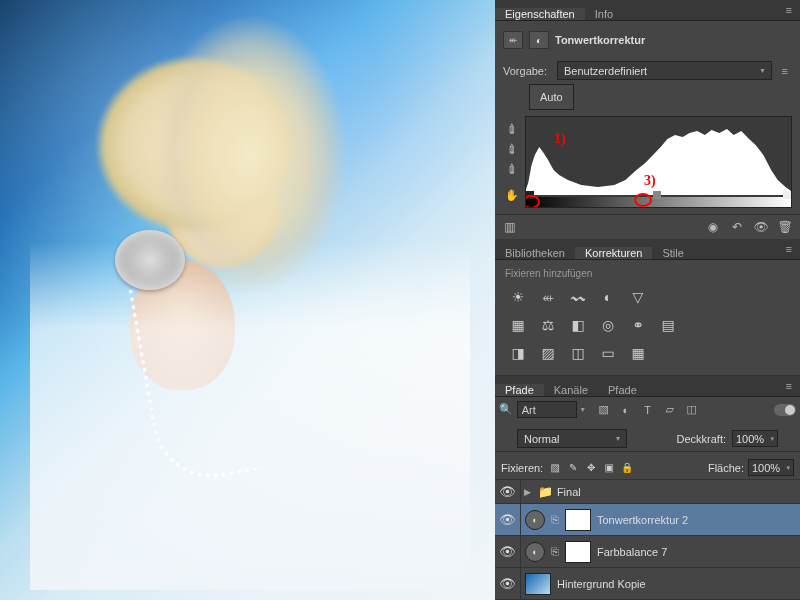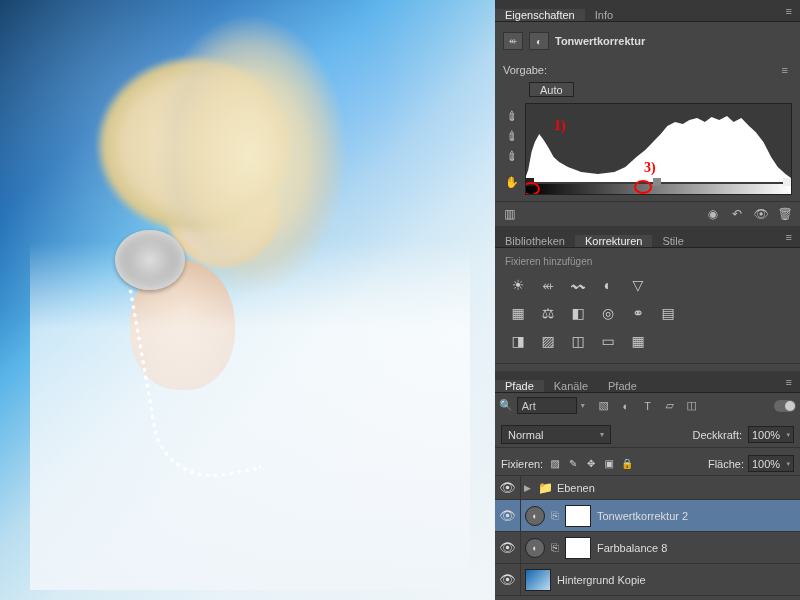--- a/index.html
+++ b/index.html
@@ -16,21 +16,21 @@
 .tab{padding:0 10px;color:#aaa;cursor:pointer}
 .tab.active{background:#454545;color:#eee}
 .tab-menu{margin-left:auto;padding:4px 8px;color:#aaa}
 .panel{background:#454545;padding:6px 8px}
 .prop-header{display:flex;align-items:center;gap:6px;padding:4px 0 8px 0}
 .icon-box{width:20px;height:18px;background:#555;border:1px solid #333;display:flex;align-items:center;justify-content:center;font-size:10px}
 .row{display:flex;align-items:center;gap:6px;margin:4px 0}
 .label{color:#ccc;min-width:48px}
 .select{flex:1;background:#3a3a3a;border:1px solid #222;padding:2px 6px;height:19px;display:flex;align-items:center;justify-content:space-between}
 .select::after{content:"▾";color:#999;font-size:8px}
-.btn{background:#4a4a4a;border:1px solid #222;padding:2px 10px;height:15px;display:flex;align-items:center}
+.btn{background:#4a4a4a;border:1px solid #222;padding:2px 10px;height:26px;display:flex;align-items:center}
 .histogram-area{display:flex;gap:4px;margin-top:6px}
 .eyedroppers{display:flex;flex-direction:column;gap:2px;padding-top:4px}
 .eyedropper{width:18px;height:18px;display:flex;align-items:center;justify-content:center;color:#ccc;font-size:13px;transform:rotate(-45deg)}
 .hist-box{flex:1;height:92px;background:#3a3a3a;border:1px solid #222;position:relative;overflow:hidden}
 .hist-svg{position:absolute;bottom:12px;left:0;width:100%;height:70px}
 .hist-scale{position:absolute;bottom:0;left:0;width:100%;height:10px;background:linear-gradient(90deg,#000,#fff)}
 .slider-mark{position:absolute;bottom:8px;width:8px;height:8px;background:#222}
 .annot{position:absolute;color:#f00;font-weight:bold;font-size:14px;font-family:serif}
 .circle-annot{position:absolute;width:18px;height:14px;border:2px solid #f00;border-radius:50%}
 .footer-icons{display:flex;gap:6px;padding:4px 6px;border-top:1px solid #333;align-items:center}
@@ -78,20 +78,23 @@
     <div class="tab-menu">≡</div>
   </div>
   <div class="panel">
     <div class="prop-header">
       <div class="icon-box">⬴</div>
       <div class="icon-box">◐</div>
       <span style="font-weight:bold">Tonwertkorrektur</span>
     </div>
     <div class="row">
       <span class="label">Vorgabe:</span>
+      <div class="select">
+          <span>Benutzerdefiniert</span>
+        </div>
       <div class="tab-menu" style="padding:2px 4px">≡</div>
     </div>
     <div class="row" style="padding-left:26px">
       <div class="btn">Auto</div>
     </div>
     <div class="histogram-area">
       <div class="eyedroppers">
         <div class="eyedropper">✐</div>
         <div class="eyedropper">✐</div>
         <div class="eyedropper">✐</div>
@@ -169,21 +172,21 @@
       <div class="si">▧</div>
       <div class="si">◐</div>
       <div class="si">T</div>
       <div class="si">▱</div>
       <div class="si">◫</div>
     </div>
     <div style="margin-left:auto;width:22px;height:12px;background:#666;border-radius:6px;position:relative">
         <div style="position:absolute;right:1px;top:1px;width:10px;height:10px;background:#ccc;border-radius:50%"></div>
       </div>
   </div>
-  <div class="row" style="padding:3px 6px;border-bottom:1px solid #333">
+  <div class="row" style="padding:3px 22px;border-bottom:1px solid #333">
     <div class="select" style="flex:0 0 110px">
         <span>Normal</span>
       </div>
     <span style="margin-left:auto">Deckkraft:</span>
     <div class="pct">
         <span>100%</span>
       </div>
   </div>
   <div class="lock-row">
     <span>Fixieren:</span>
@@ -198,38 +201,38 @@
     <div class="pct">
         <span>100%</span>
       </div>
   </div>
 
   <div>
     <div class="folder-row">
       <div class="eye" style="height:24px">👁</div>
       <span class="arrow">▶</span>
       <span style="font-size:12px;margin:0 4px">📁</span>
-      <span class="layer-name">Ebenen</span>
+      <span class="layer-name">Final</span>
     </div>
     <div class="layer-row sel">
       <div class="eye">👁</div>
       <div class="lcontent">
         <div class="adj-icon">◐</div>
         <span class="link">⎘</span>
         <div class="mask"></div>
         <span class="layer-name">Tonwertkorrektur 2</span>
       </div>
     </div>
     <div class="layer-row">
       <div class="eye">👁</div>
       <div class="lcontent">
         <div class="adj-icon">◐</div>
         <span class="link">⎘</span>
         <div class="mask"></div>
-        <span class="layer-name">Farbbalance 8</span>
+        <span class="layer-name">Farbbalance 7</span>
       </div>
     </div>
     <div class="layer-row">
       <div class="eye">👁</div>
       <div class="lcontent">
         <div class="thumb"></div>
         <span class="layer-name">Hintergrund Kopie</span>
       </div>
     </div>
   </div>

